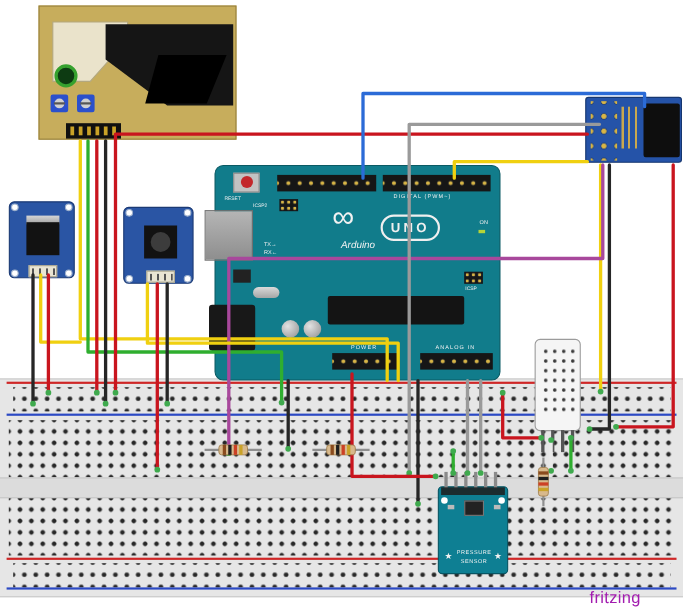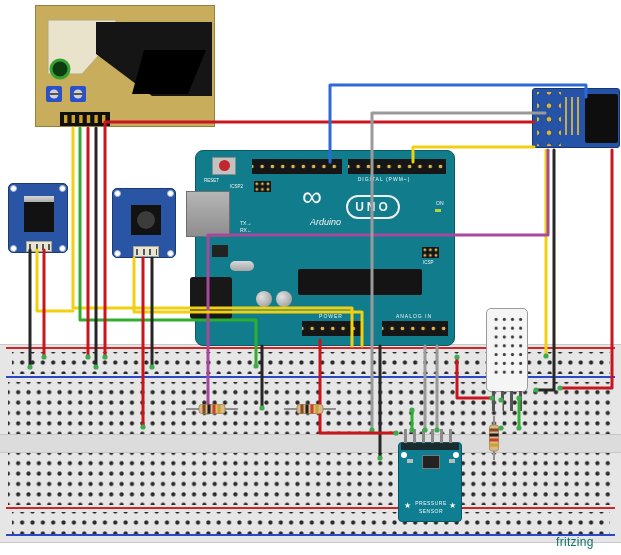--- a/index.html
+++ b/index.html
@@ -240,15 +240,15 @@
       <g>
         <line x1="494" y1="416" x2="494" y2="460" stroke="#8f8f8f" stroke-width="2"></line>
         <rect x="489.5" y="425" width="9" height="26" rx="2.5" fill="#d8b98c" stroke="#a07f4f" stroke-width=".8"></rect>
         <rect x="489.5" y="428.5" width="9" height="3" fill="#8a4b1e"></rect>
         <rect x="489.5" y="433.5" width="9" height="3" fill="#1f1f1f"></rect>
         <rect x="489.5" y="438.5" width="9" height="3" fill="#cc4125"></rect>
         <rect x="489.5" y="443.5" width="9" height="3" fill="#c9a227"></rect>
       </g>
     </svg>
 
-  <div class="abs" style="left:556px;top:535px;font-size:12px;color:#0f766e;letter-spacing:.3px;">fritzing</div>
+  <div class="abs" style="left:536px;top:535px;font-size:15px;color:#a21caf;letter-spacing:.3px;">fritzing</div>
 
 </div>
 
 </body></html>

